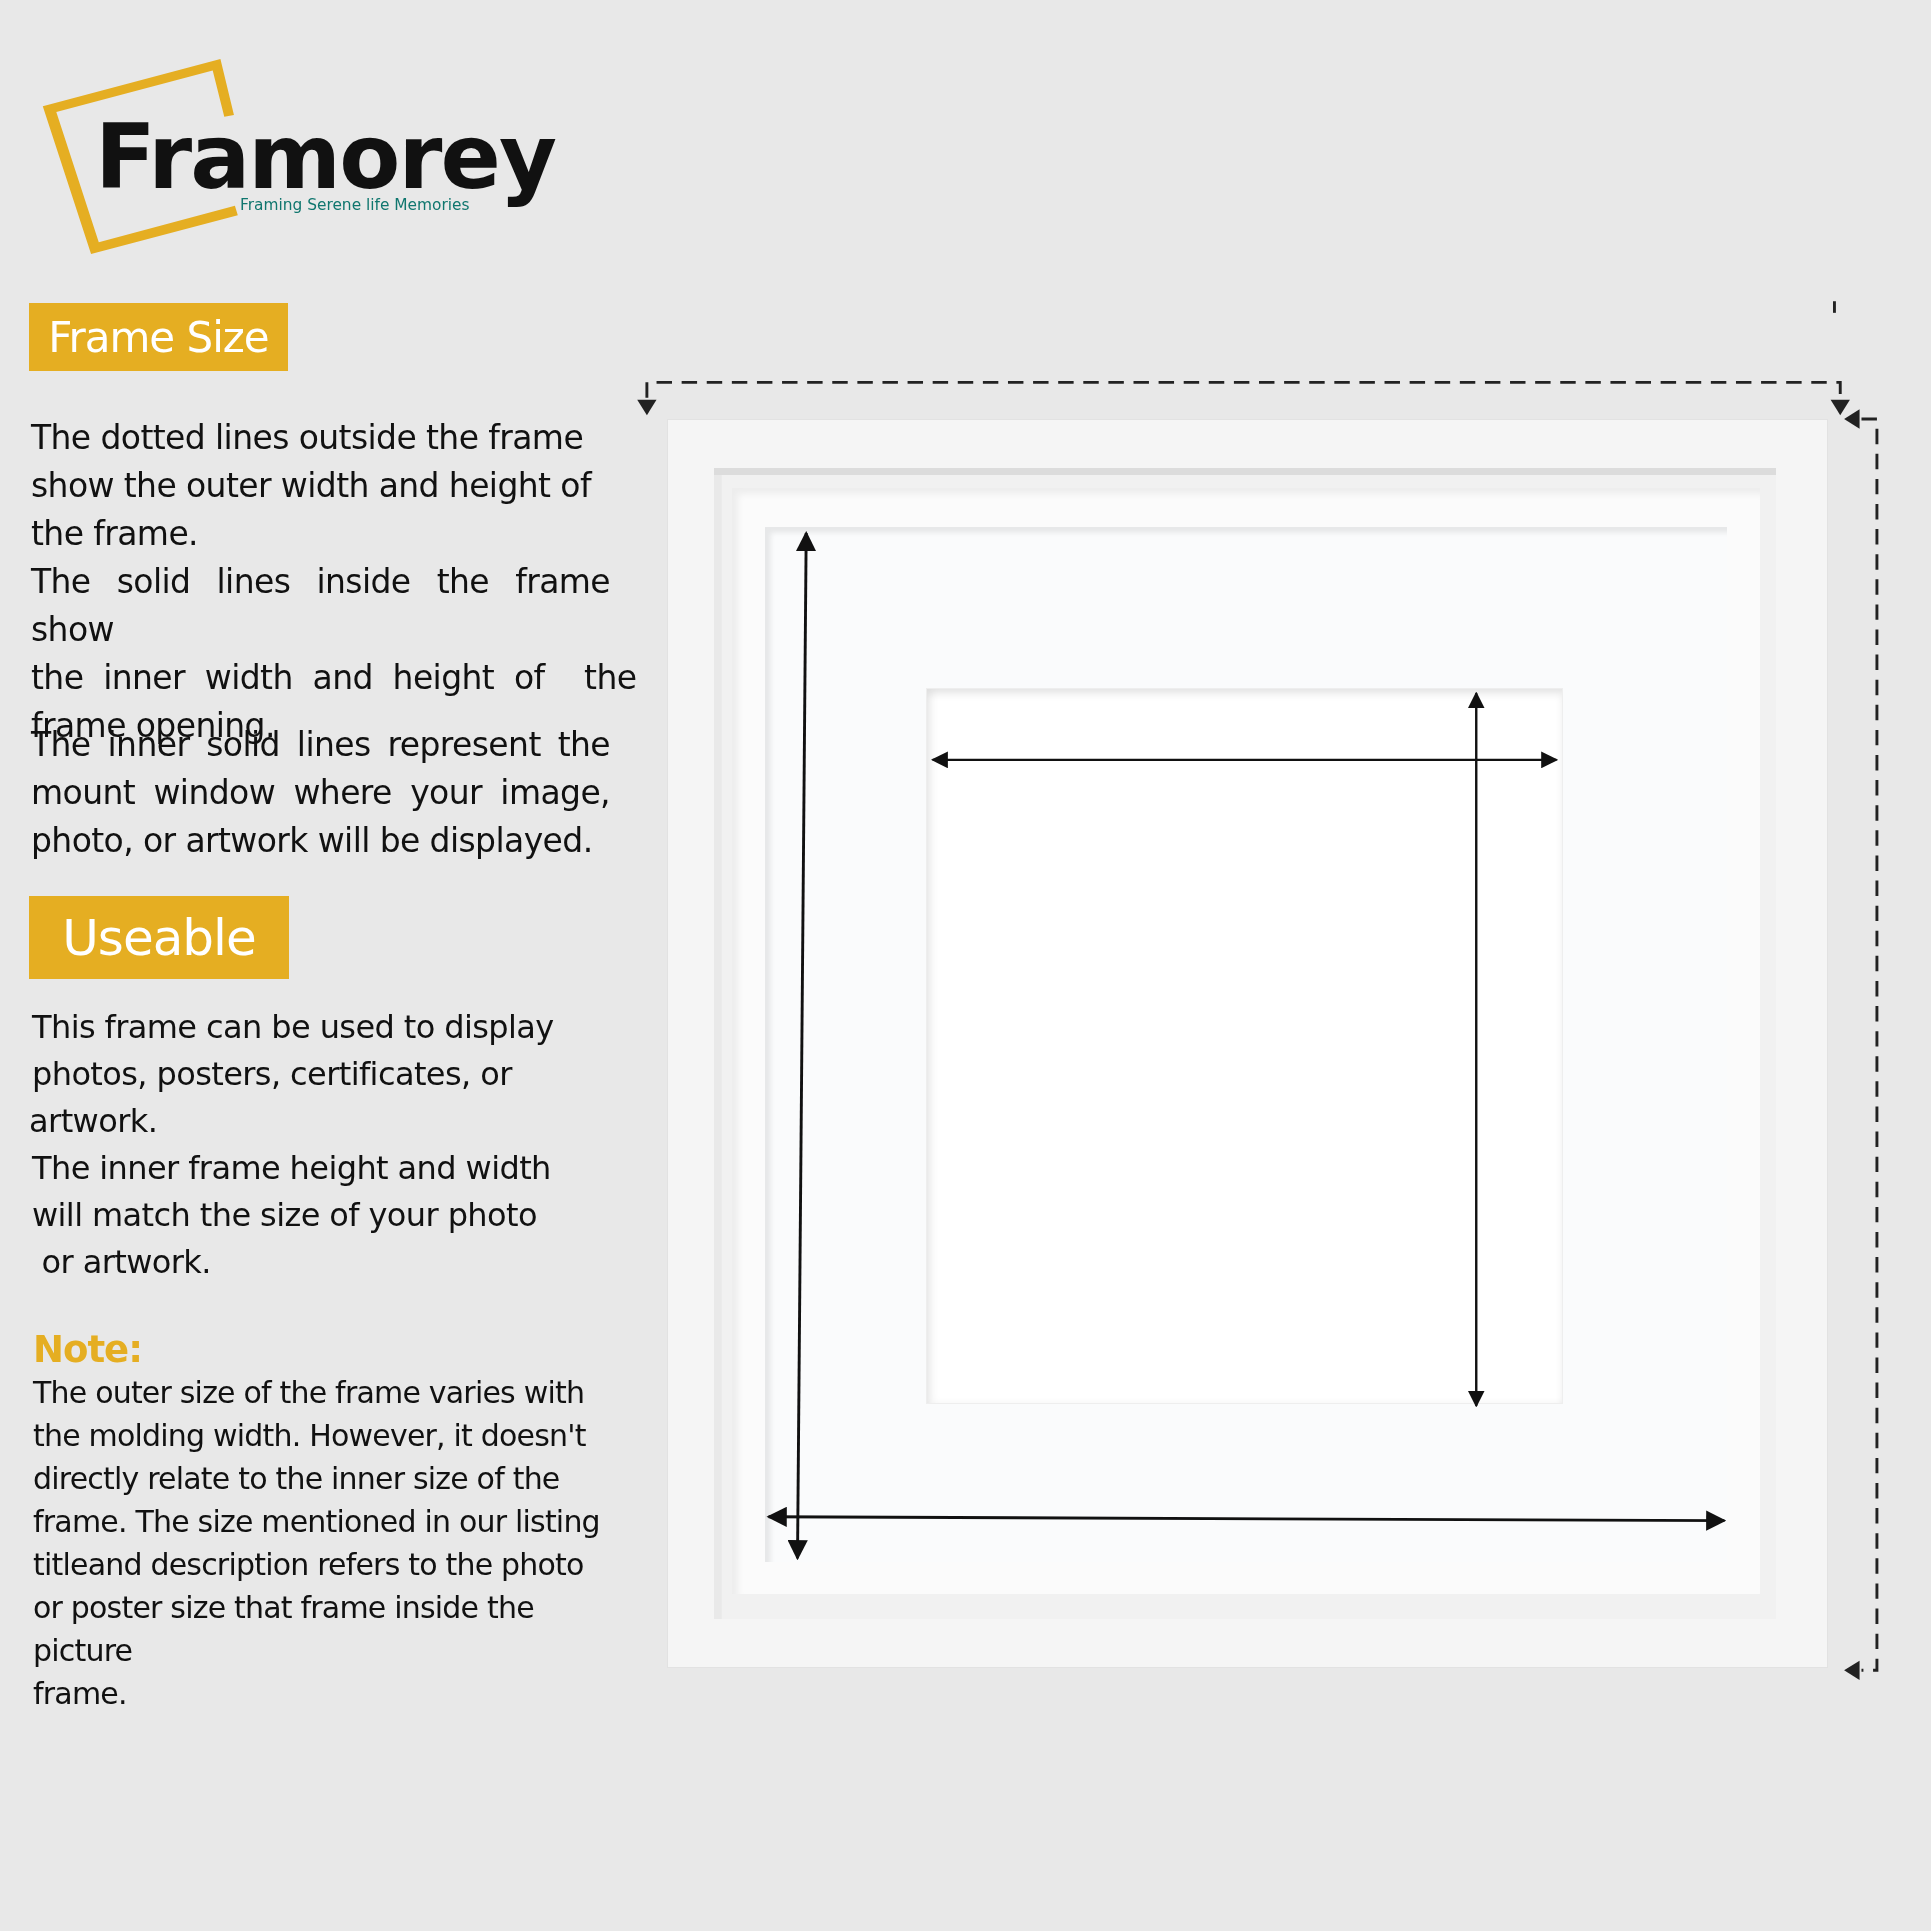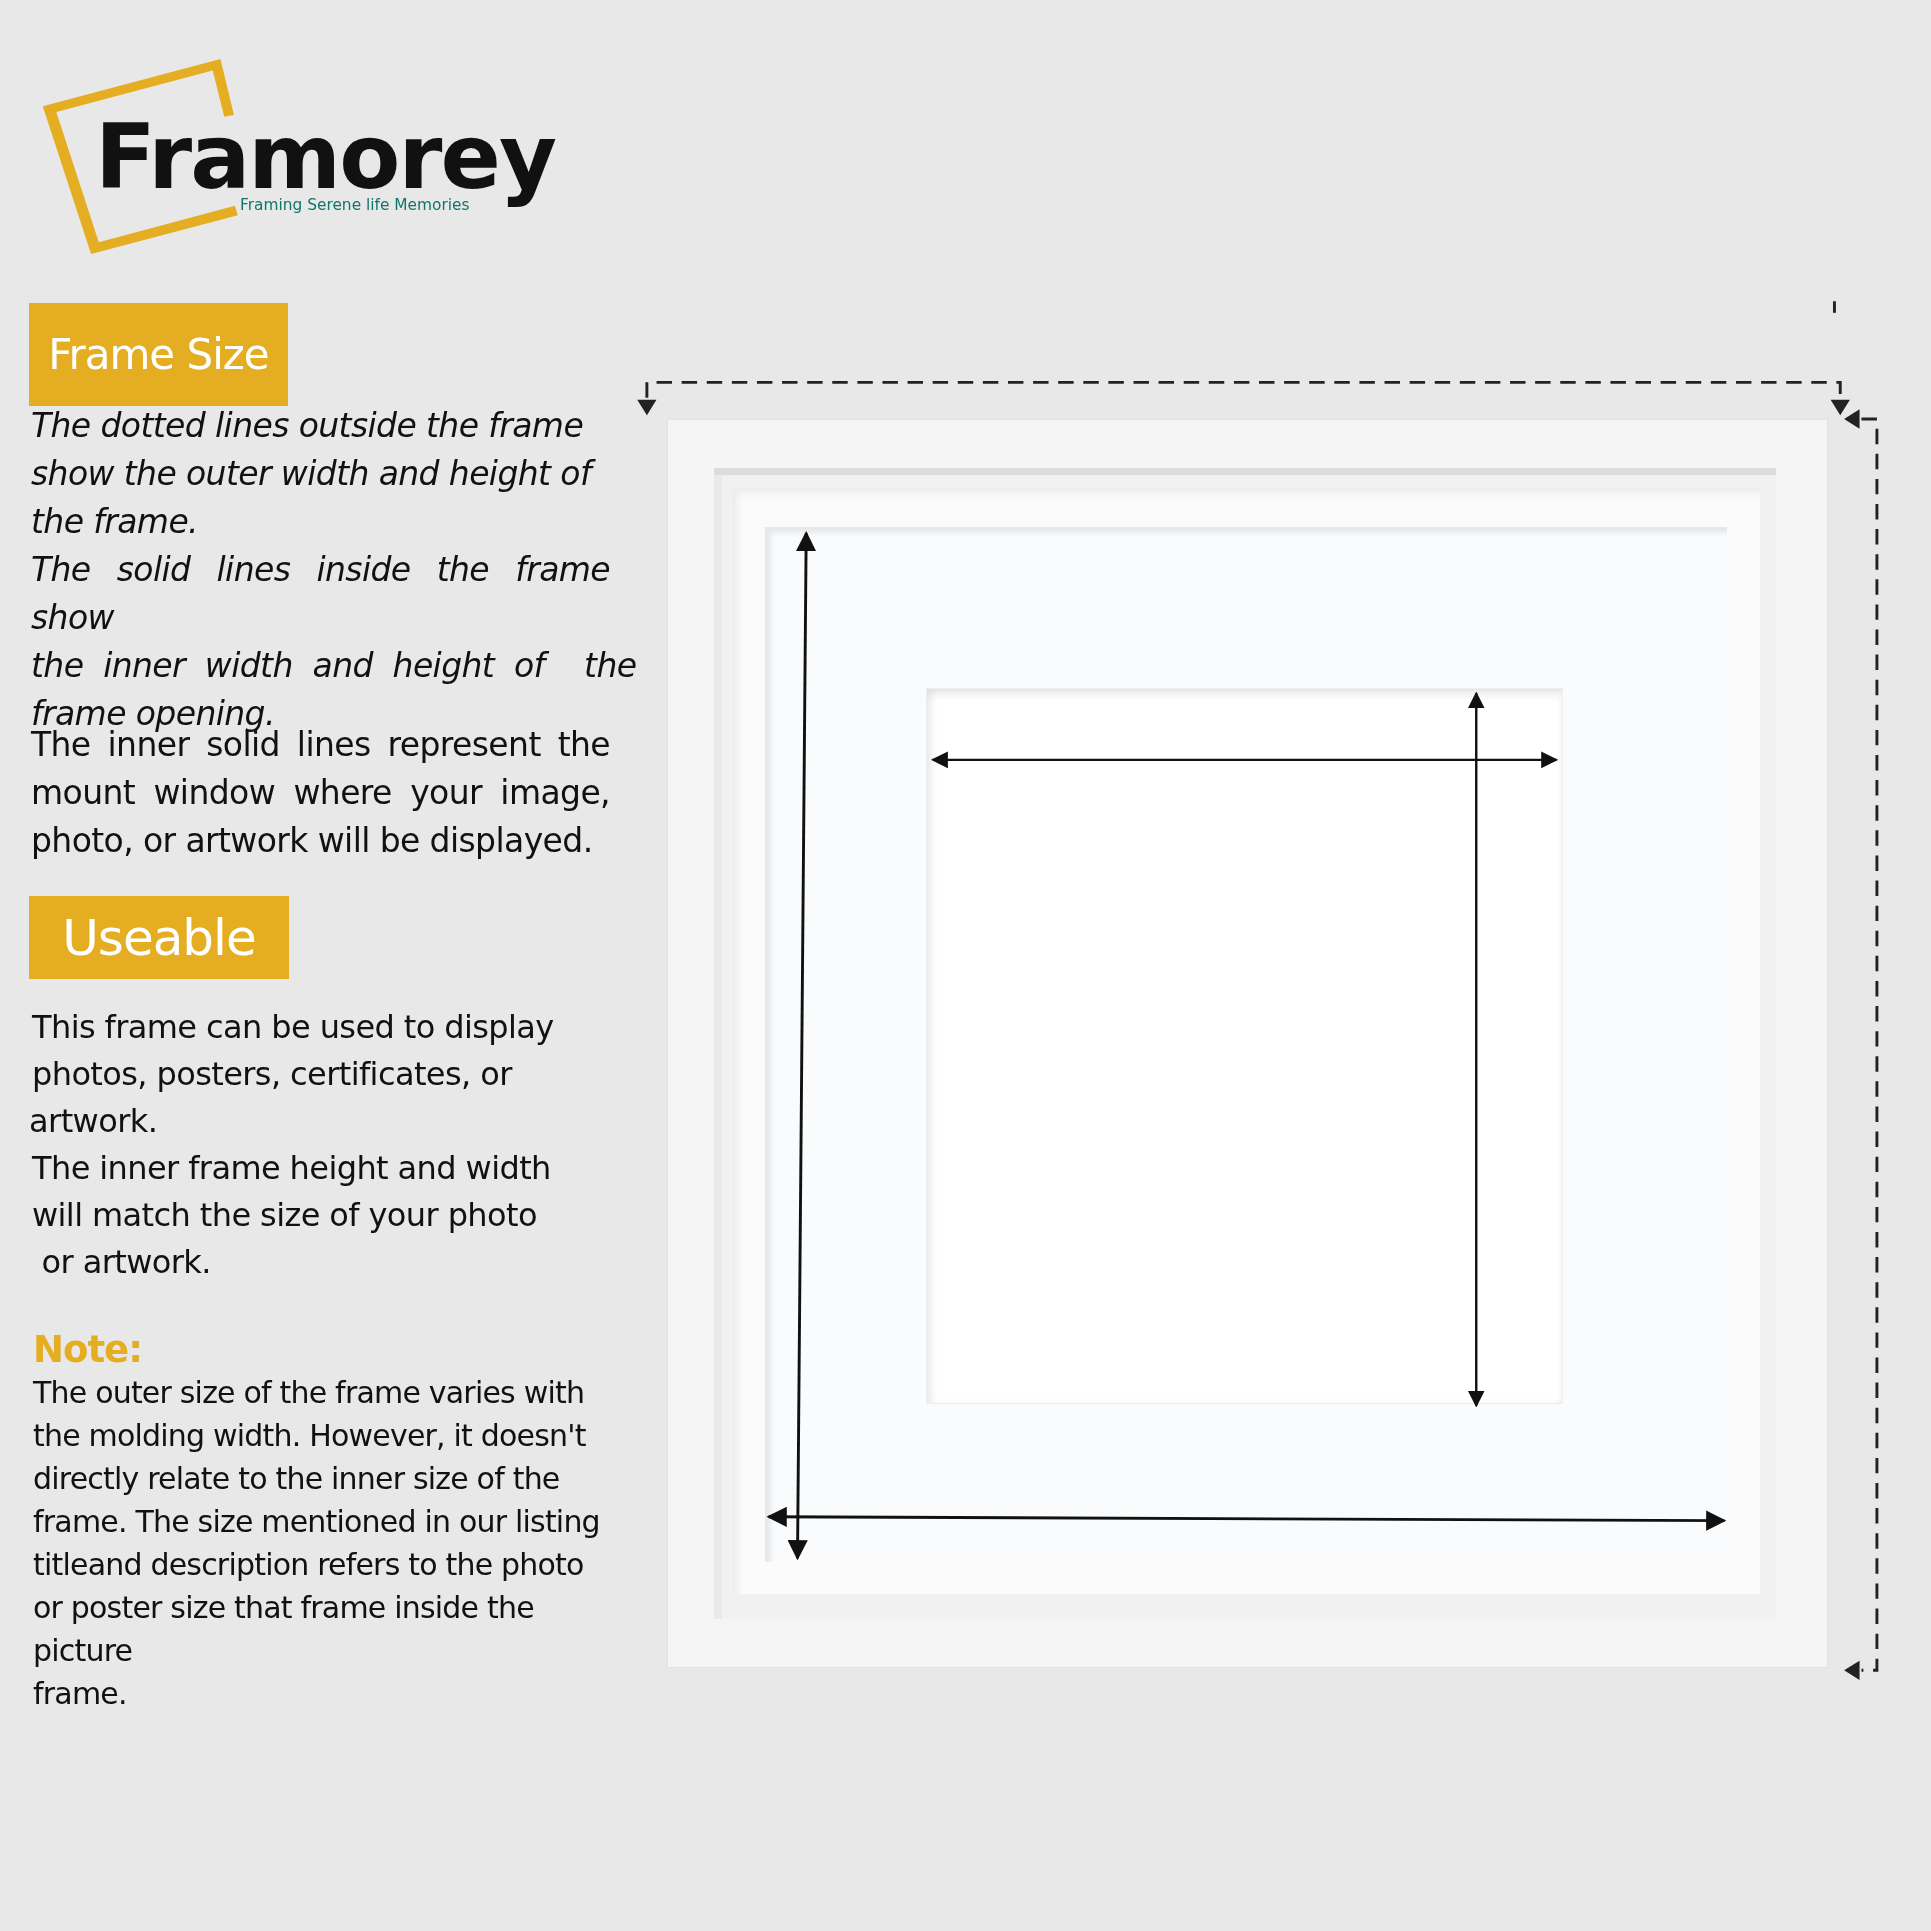--- a/index.html
+++ b/index.html
@@ -27,29 +27,29 @@
     font-size: 15.4px; color: #0f766e; white-space: nowrap;
   }
 
   
   .badge {
     background: #e5ae22; color: #fff;
     font-family: "DejaVu Sans", sans-serif;
     display: flex; align-items: center; justify-content: center;
     letter-spacing: -1px;
   }
-  .badge-frame { left: 29px; top: 303px; width: 259px; height: 103px; font-size: 42px; }
+  .badge-frame { left: 29px; top: 303px; width: 259px; height: 68px; font-size: 42px; }
   .badge-use { left: 29px; top: 896px; width: 260px; height: 83px; font-size: 50px; }
 
   .para {
     font-family: "DejaVu Sans", sans-serif;
     font-size: 33px; line-height: 48px; color: #111;
     letter-spacing: -0.6px;
   }
-  .p1 { left: 31px; top: 402px; width: 579px; text-align: justify; font-style: italic; }
+  .p1 { left: 31px; top: 414px; width: 579px; text-align: justify; }
   .p1 span { display: block; }
   .p2 { left: 31px; top: 721px; width: 579px; text-align: justify; }
   .p3 { left: 32px; top: 1004px; width: 541px; line-height: 47px; font-size: 32px; }
   .p3 span { display: block; }
   .note-title {
     left: 33px; top: 1328px; color: #e5ae22;
     font-family: "DejaVu Sans", sans-serif; font-size: 37px; font-weight: bold; letter-spacing: -1px;
   }
   .p4 { left: 33px; top: 1371px; width: 579px; font-size: 30px; line-height: 43px; letter-spacing: -0.8px; }
   .p4 span { display: block; }

